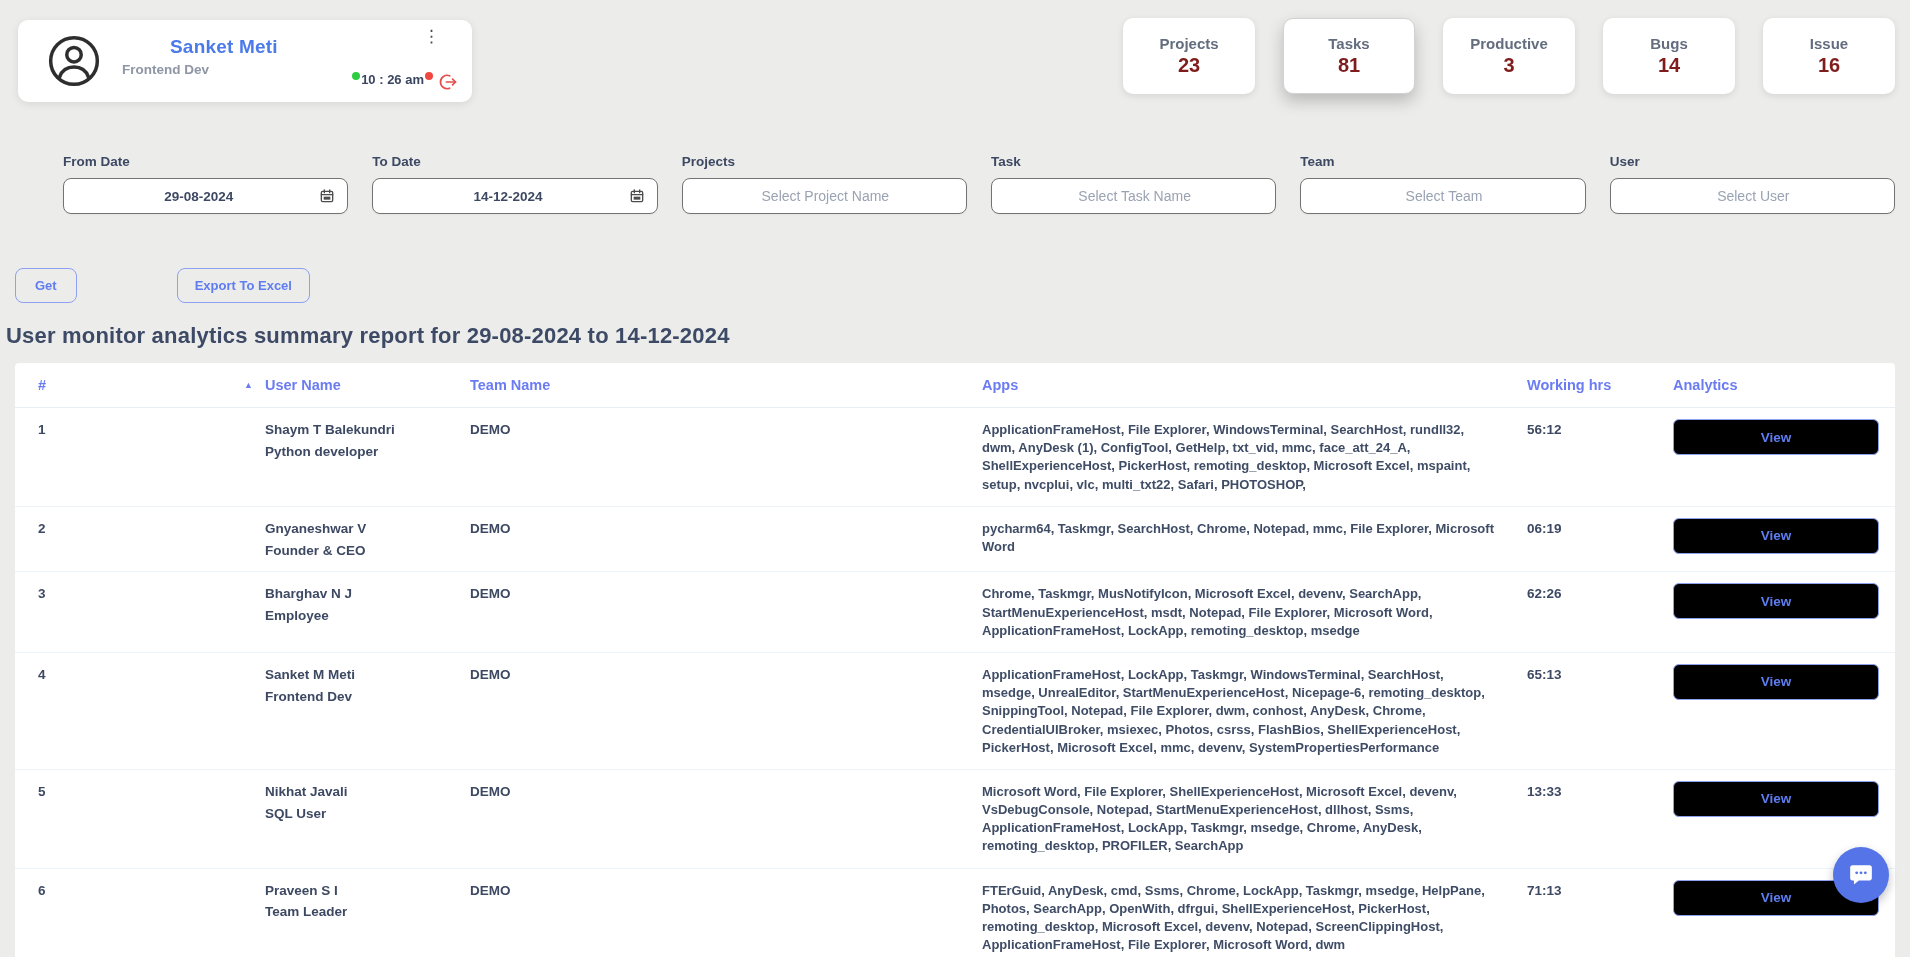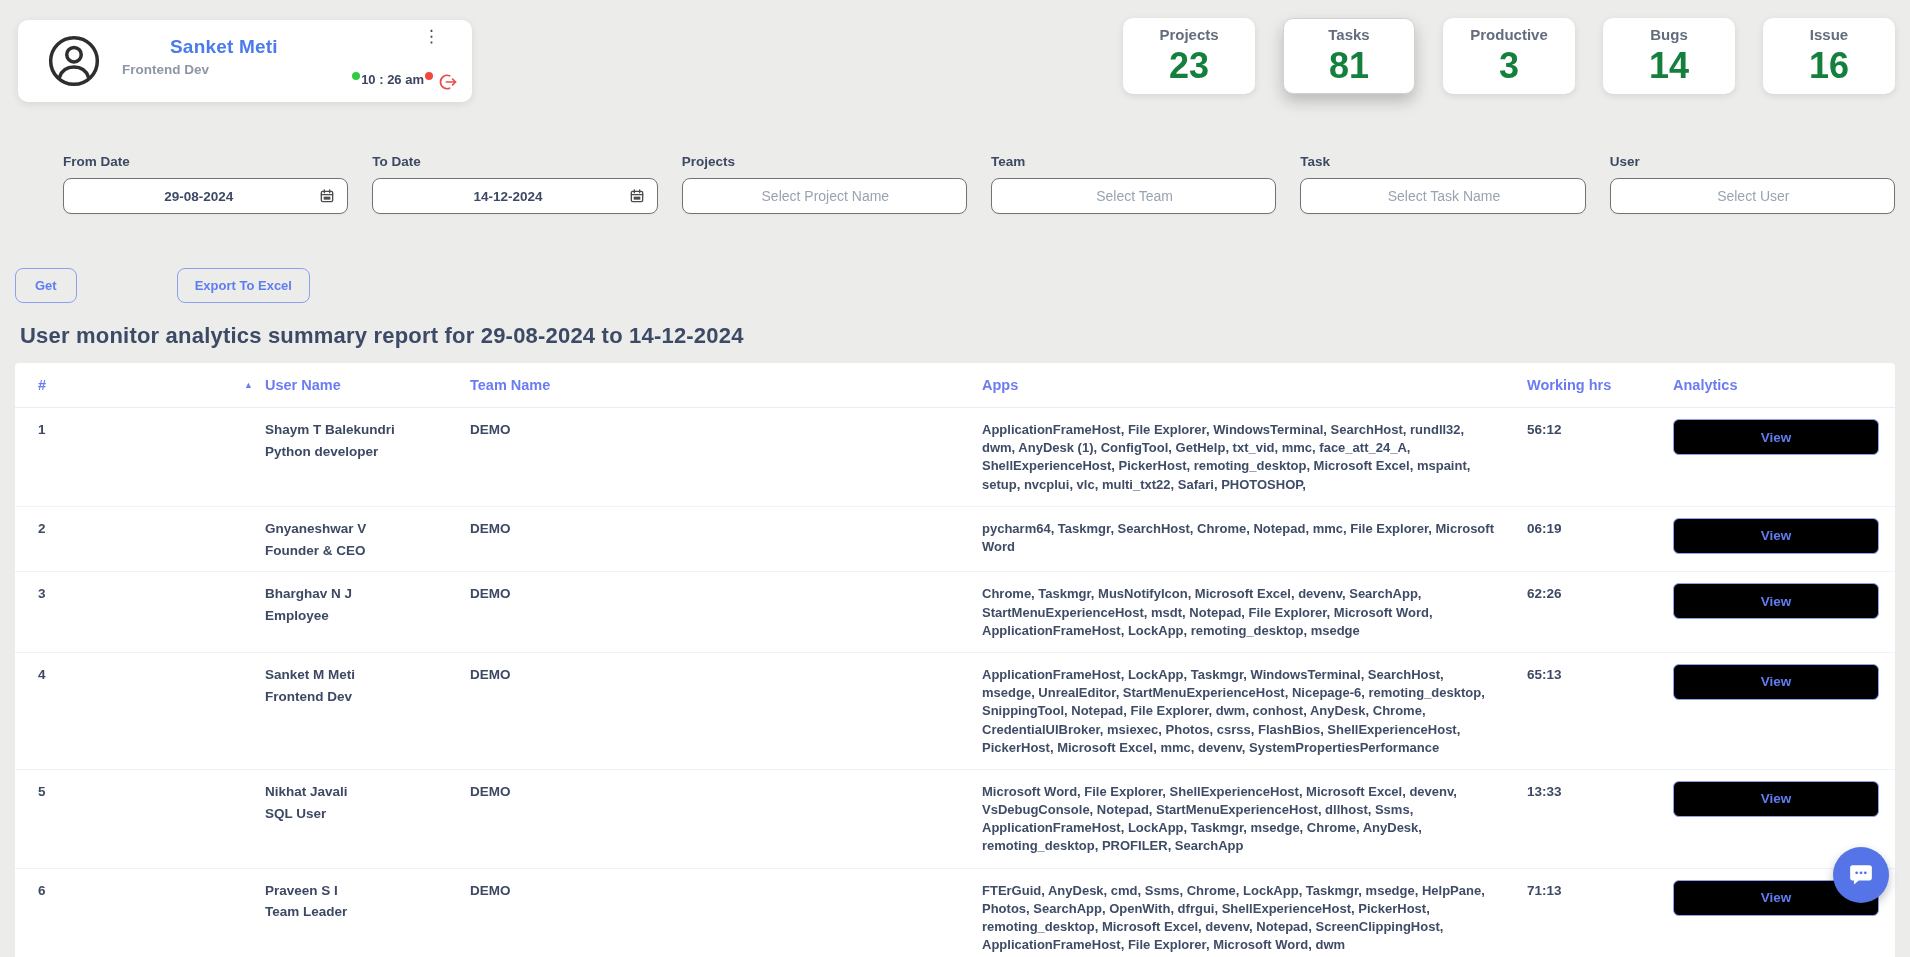--- a/index.html
+++ b/index.html
@@ -36,21 +36,21 @@
     width:132px; height:76px; background:#fff; border-radius:10px;
     box-shadow:0 2px 7px rgba(0,0,0,.10);
     display:flex; flex-direction:column; align-items:center; justify-content:center;
     gap:2px; cursor:pointer; border:1px solid transparent;
   }
   .stat-card.active {
     box-shadow:0 7px 16px rgba(0,0,0,.22);
     border:1px solid #d2d2d2;
   }
   .stat-label { font-size:15px; font-weight:bold; color:#636d7e; }
-  .stat-value { font-size:36px; font-weight:bold; color:#15803d;text-align:right; }
+  .stat-value { font-size:20px; font-weight:bold; color:#7f1d1d;text-align:right; }
 
   
   .filters { display:flex; gap:24px; padding:0 15px; margin-top:36px;margin-left:48px; }
   .filter-group { flex:1 1 0; }
   .filter-label { font-size:13.5px; font-weight:bold; color:#3d4963; margin-bottom:9px; }
   .filter-input {
     height:36px; background:#fff; border:1px solid #737373; border-radius:8px;
     display:flex; align-items:center; padding:0 12px 0 14px; cursor:text;
     box-shadow:0 1px 2px rgba(0,0,0,.03);
     text-align:center;
@@ -62,21 +62,21 @@
   
   .actions { display:flex; align-items:center; margin:22px 15px 0; }
   .btn {
     background:transparent; border:1px solid #8da0f2; color:#5f7df0;
     font-family:inherit; font-size:13px; font-weight:bold;
     border-radius:8px; height:35px; padding:0 19px; cursor:pointer;margin-top:32px;
   }
   .btn.export { margin-left:100px; padding:0 17px; }
 
   
-  .report-title { margin:20px 0 0 20px; font-size:22px; font-weight:600; color:#3d4a66; letter-spacing:.2px; }
+  .report-title { margin:20px 0 0 6px; font-size:22px; font-weight:600; color:#3d4a66; letter-spacing:.2px; }
 
   
   .table { margin:14px 15px 0; background:#fff; border-radius:4px 4px 0 0; }
   .trow { display:grid; grid-template-columns:250px 205px 512px 545px 146px 1fr; align-items:start; }
   .thead { height:45px; align-items:center; border-bottom:1px solid #e8eef5; }
   .th { font-size:14.5px; font-weight:bold; color:#6b7cf3; cursor:pointer; }
   .th.col-index { padding-left:23px; display:flex; align-items:center; justify-content:space-between; padding-right:12px; }
   .sort-icon { font-size:9px; color:#6b7cf3; }
   .tbody .trow { border-bottom:1px solid #edf3f8; padding:13px 0 12px; }
   .td { font-size:13.5px; font-weight:bold; color:#3d4963; line-height:1.32; }
@@ -183,30 +183,30 @@
     </div>
   </div>
     <div class="filter-group">
     <div class="filter-label">Projects</div>
     <div class="filter-input">
       <span class="value placeholder">Select Project Name</span>
 
     </div>
   </div>
     <div class="filter-group">
+    <div class="filter-label">Task</div>
+    <div class="filter-input">
+      <span class="value placeholder">Select Task Name</span>
+
+    </div>
+  </div>
+    <div class="filter-group">
     <div class="filter-label">Team</div>
     <div class="filter-input">
       <span class="value placeholder">Select Team</span>
-
-    </div>
-  </div>
-    <div class="filter-group">
-    <div class="filter-label">Task</div>
-    <div class="filter-input">
-      <span class="value placeholder">Select Task Name</span>
 
     </div>
   </div>
     <div class="filter-group">
     <div class="filter-label">User</div>
     <div class="filter-input">
       <span class="value placeholder">Select User</span>
 
     </div>
   </div>

